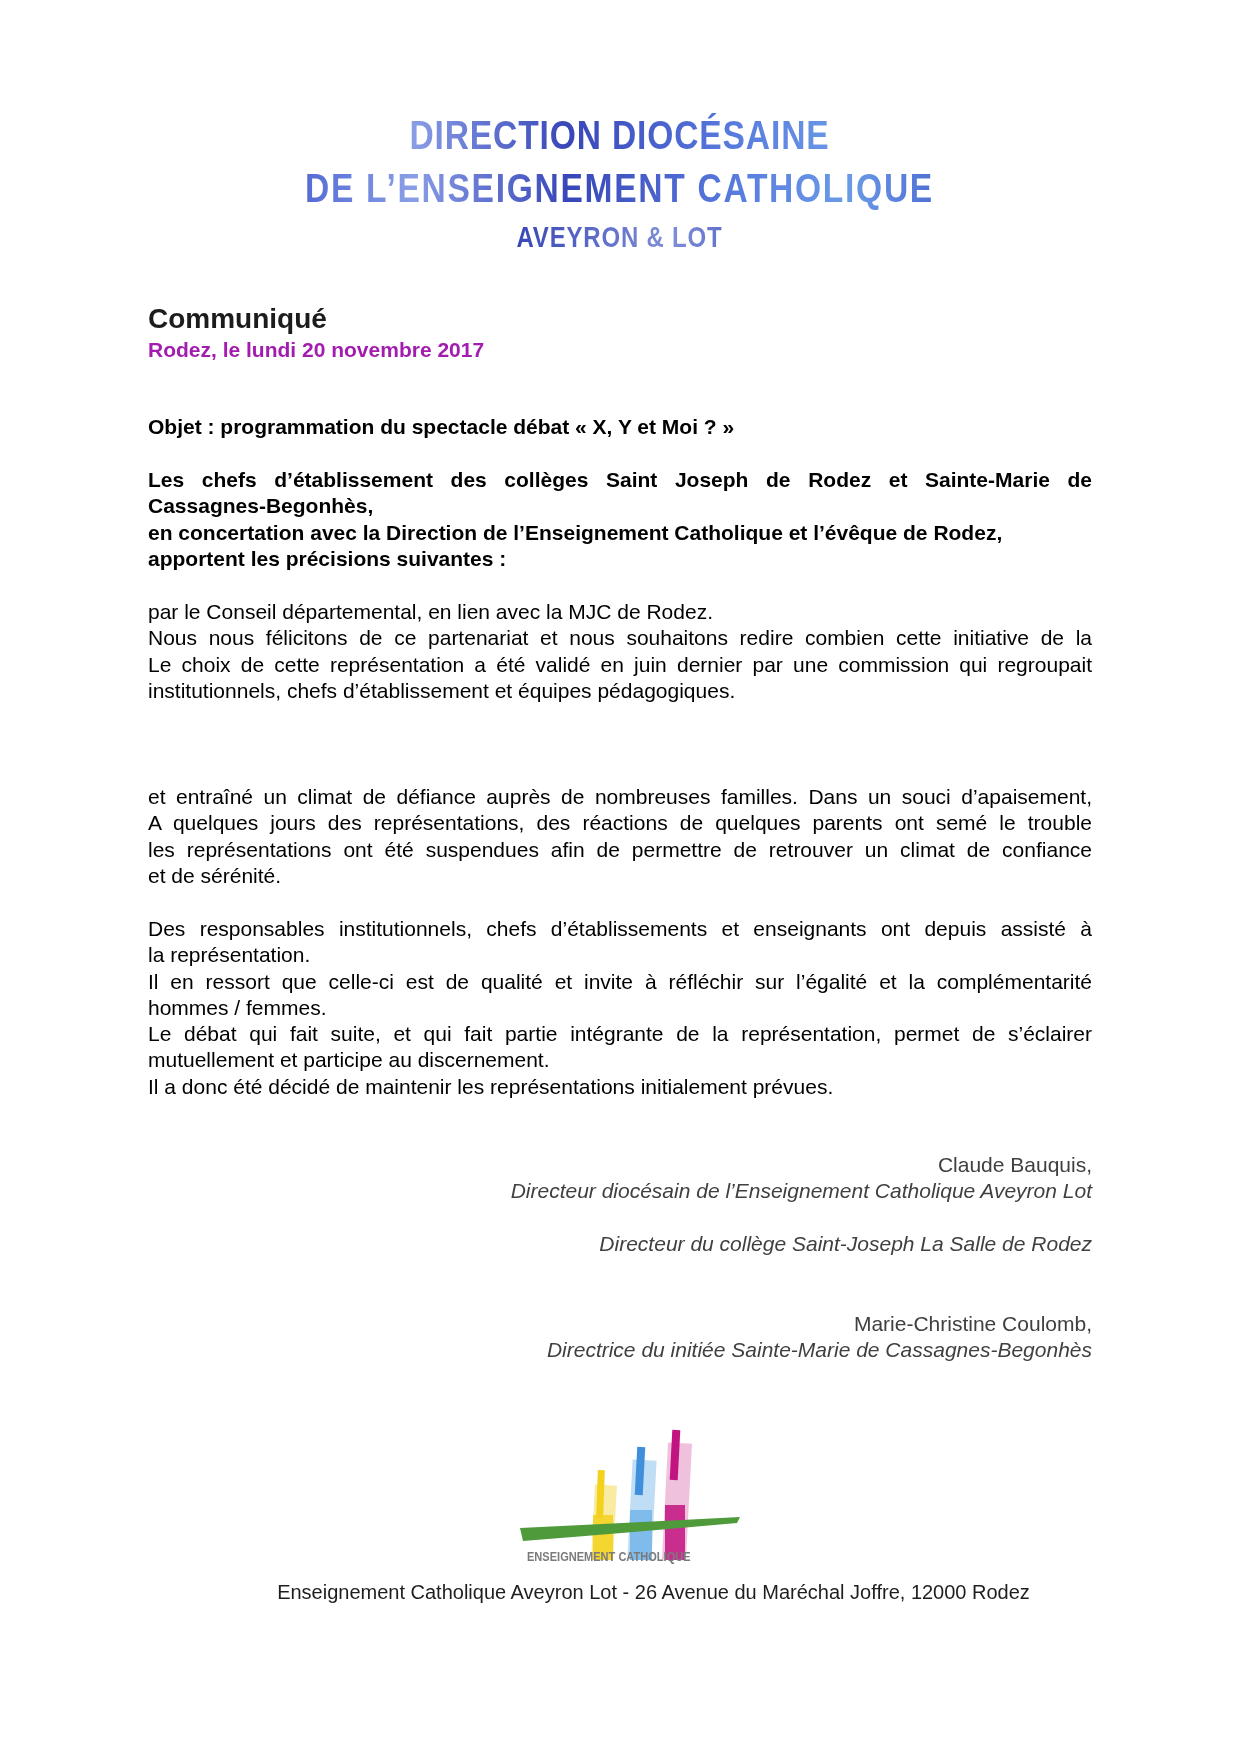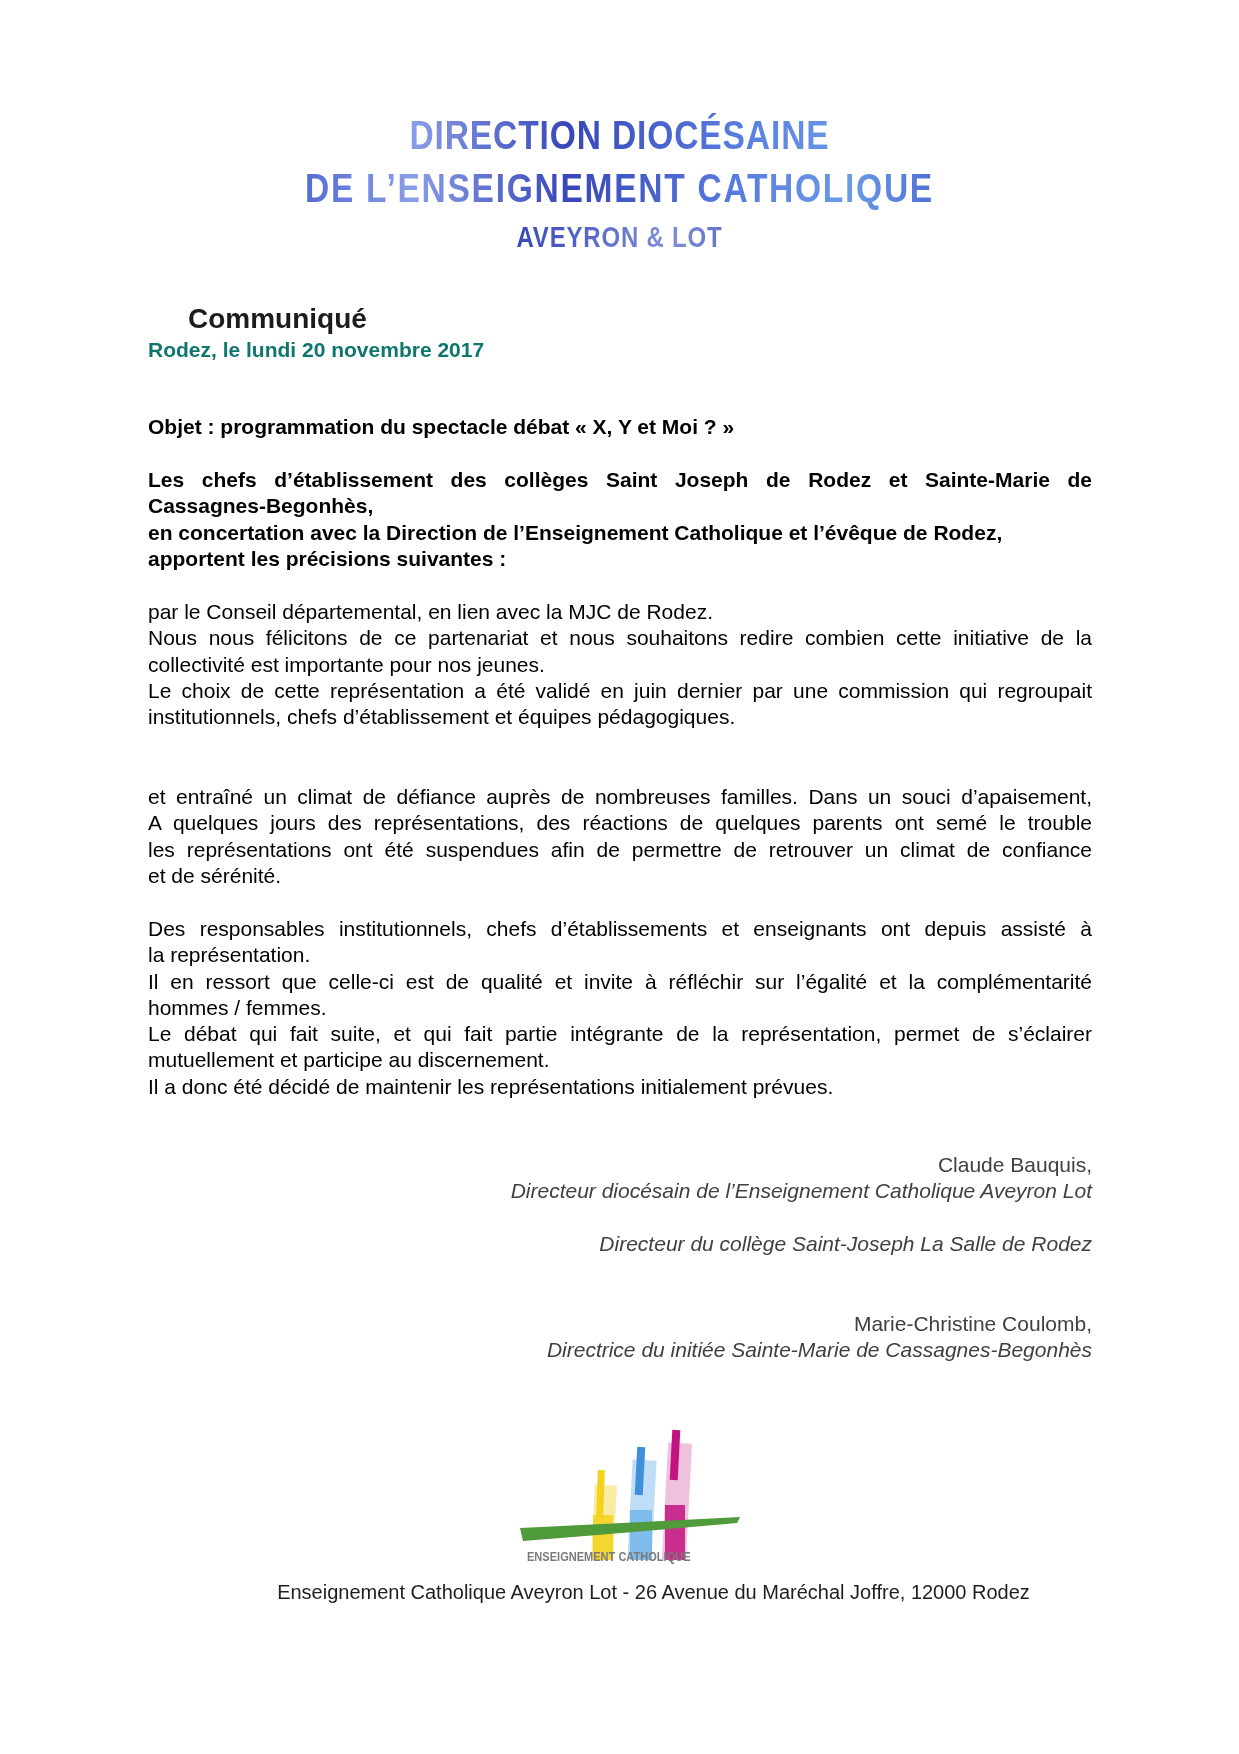--- a/index.html
+++ b/index.html
@@ -13,22 +13,22 @@
          letter-spacing: 1px; white-space: nowrap;
          background: linear-gradient(90deg, #3a4ec4 0%, #4a62d2 18%, #8a9ee6 30%, #3846b8 45%, #5a7ee0 62%, #6a9be6 72%, #3e52c8 86%, #4a5ed0 100%);
          -webkit-background-clip: text; background-clip: text; color: transparent;
          transform-origin: center top; }
   .hdr1 { top: 113px; font-size: 40px; transform: scaleX(0.84); }
   .hdr2 { top: 166px; font-size: 40px; transform: scaleX(0.84); letter-spacing: 2px; }
   .hdr3 { top: 220px; font-size: 30px; transform: scaleX(0.80);
           background: linear-gradient(90deg, #2c38a8 0%, #3a48b8 40%, #7f8fd8 55%, #3442b0 70%, #2c38a8 100%);
           -webkit-background-clip: text; background-clip: text; color: transparent; }
 
-  .title { left: 148px; top: 303px; font-size: 28px; font-weight: bold; color: #1c1c1c; margin-left: 40px; }
-  .date  { left: 148px; top: 338px; font-size: 21px; font-weight: bold; color: #0f766e; }
+  .title { left: 148px; top: 303px; font-size: 28px; font-weight: bold; color: #1c1c1c; }
+  .date  { left: 148px; top: 338px; font-size: 21px; font-weight: bold; color: #a21caf; }
 
   .body-block { position: absolute; left: 148px; width: 944px; font-size: 21px; line-height: 26.3px; color: #000000; }
   .bold { font-weight: bold; }
   .line { display: block; text-align: justify; text-align-last: justify; }
   .line.last { text-align-last: left; }
 
   .sig { position: absolute; right: 147px; text-align: right; font-size: 21px; line-height: 26.3px; color: #404040; white-space: nowrap; }
   .sig .role { font-style: italic; }
 
   .logo { position: absolute; left: 515px; top: 1425px; width: 230px; height: 145px; }
@@ -52,21 +52,20 @@
 <div class="body-block bold" style="top:467px;">
   <span class="line">Les chefs d’établissement des collèges Saint Joseph de Rodez et Sainte-Marie de</span>
   <span class="line last">Cassagnes-Begonhès,</span>
   <span class="line last">en concertation avec la Direction de l’Enseignement Catholique et l’évêque de Rodez,</span>
   <span class="line last">apportent les précisions suivantes :</span>
 </div>
 
 <div class="body-block" style="top:599px;">
   <span class="line last">par le Conseil départemental, en lien avec la MJC de Rodez.</span>
   <span class="line">Nous nous félicitons de ce partenariat et nous souhaitons redire combien cette initiative de la</span>
-  <span class="line last">collectivité est importante pour nos jeunes.</span>
   <span class="line">Le choix de cette représentation a été validé en juin dernier par une commission qui regroupait</span>
   <span class="line last">institutionnels, chefs d’établissement et équipes pédagogiques.</span>
 </div>
 
 <div class="body-block" style="top:784px;">
   <span class="line">et entraîné un climat de défiance auprès de nombreuses familles. Dans un souci d’apaisement,</span>
   <span class="line">A quelques jours des représentations, des réactions de quelques parents ont semé le trouble</span>
   <span class="line">les représentations ont été suspendues afin de permettre de retrouver un climat de confiance</span>
   <span class="line last">et de sérénité.</span>
 </div>

